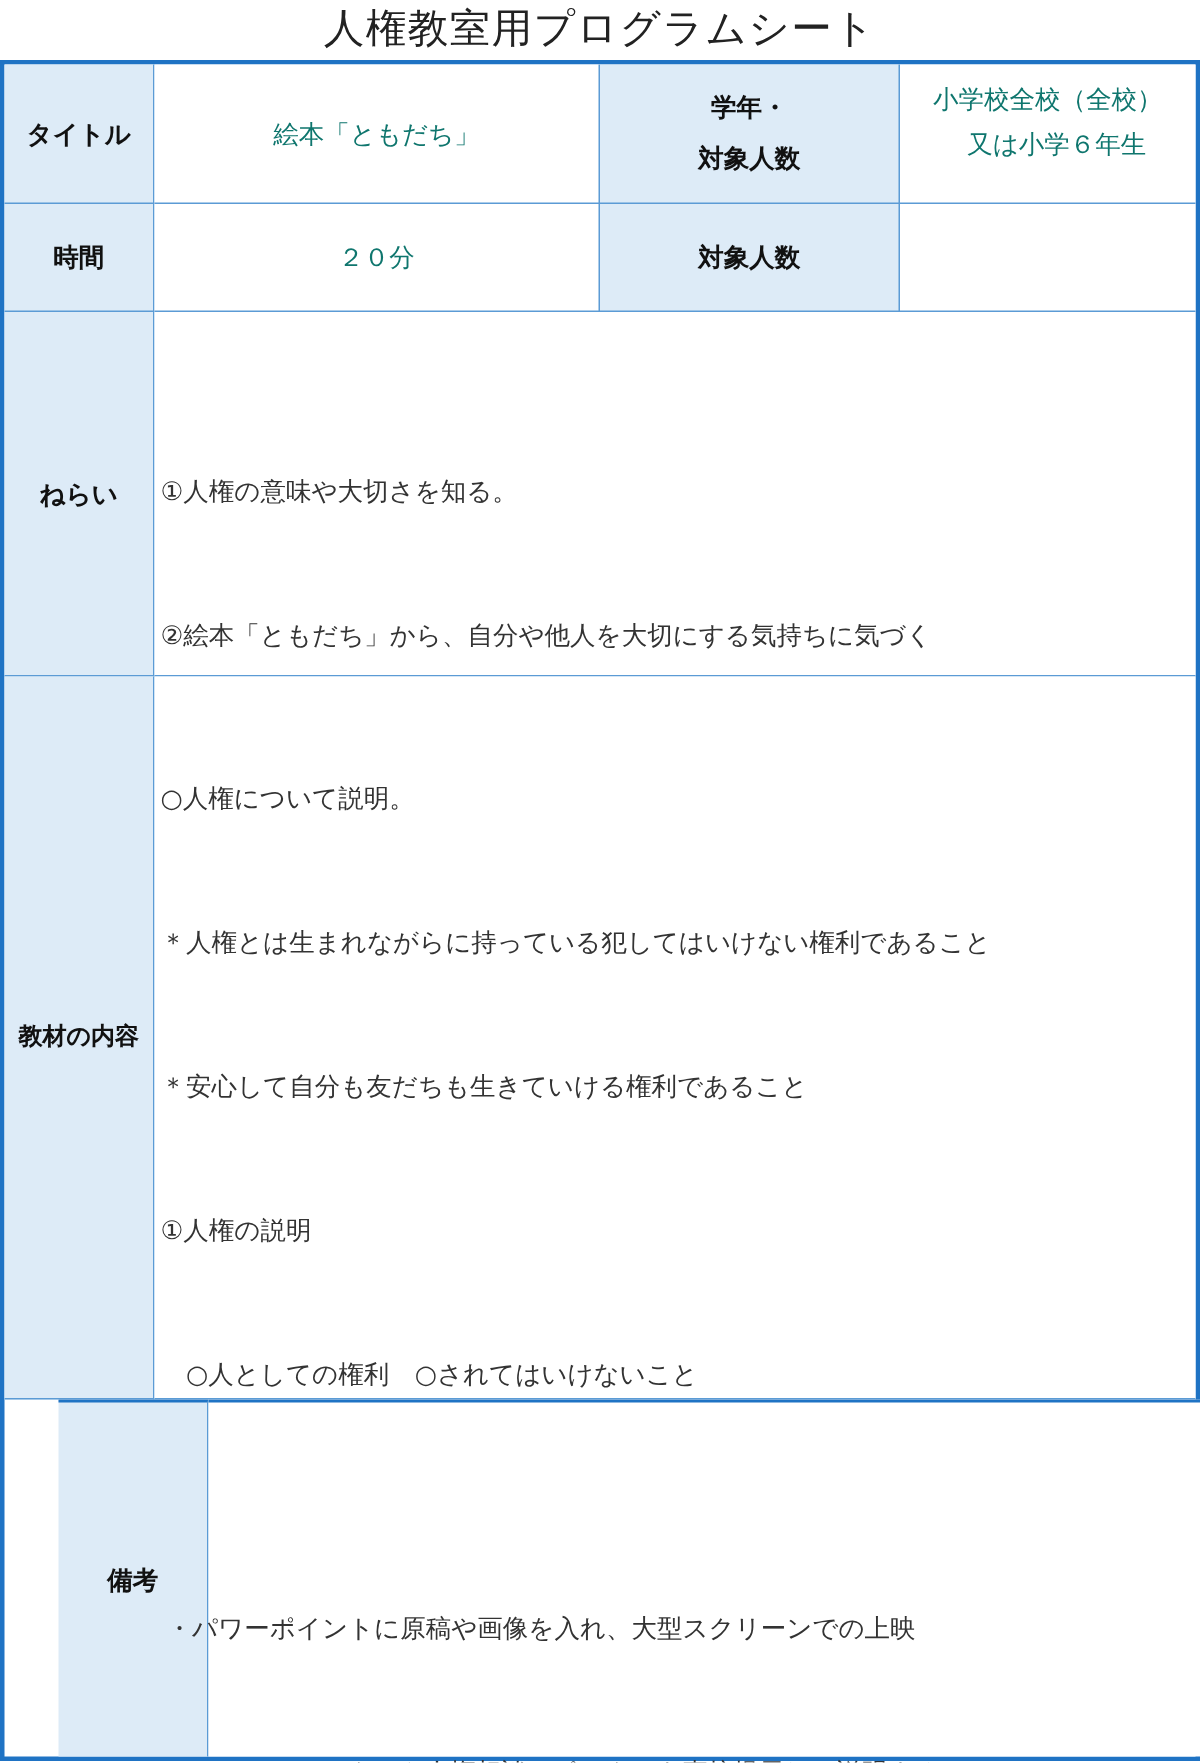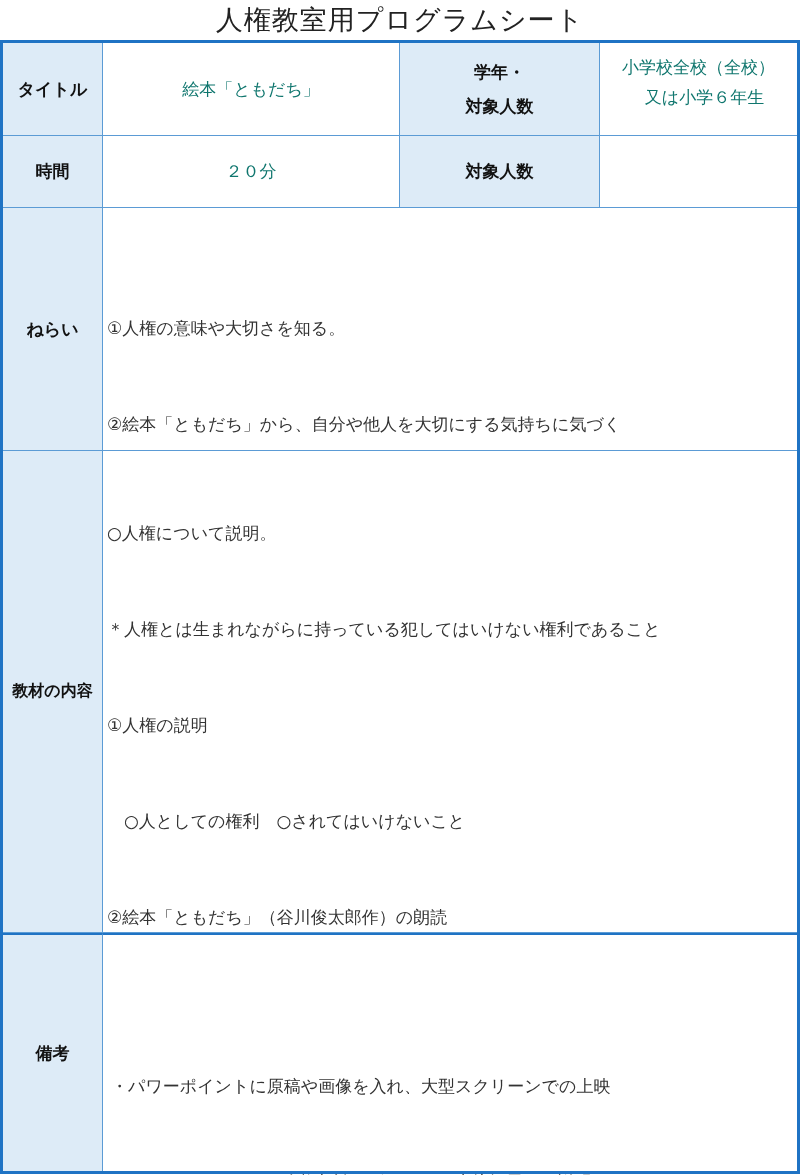--- a/index.html
+++ b/index.html
@@ -19,21 +19,21 @@
 
     .cell {
       position: absolute;
       border-right: 1px solid #5b9bd5;
       border-bottom: 1px solid #5b9bd5;
       display: flex; align-items: center;
     }
     .cell.head { background: #ddebf7; justify-content: center; font-weight: bold; font-size: 17px; color: #111; text-align: center; }
     .cell.val { background: #ffffff; justify-content: center; font-size: 17px; color: #0f766e; text-align: center; }
     .cell.last-col { border-right: none; }
-    .cell.last-row { border-bottom: none; }
+    .cell.last-row { border-bottom: none; margin-left: 36px; }
 
     .head-2line { line-height: 34px; }
     .val-2line { line-height: 30px; }
 
     .text-block {
       position: absolute; font-size: 17px; color: #333; line-height: 32px; white-space: pre;
     }
     .text-block .line { display: block; height: 32px; }
   </style>
 </head>
@@ -83,20 +83,21 @@
     <span class="line">④世界には人権が守られていない子どもがいることを知る。</span>
   </div>
 
   <div class="cell head" style="left:0; top:408px; width:100px; height:482px;">
     <span style="font-size:16px; white-space:nowrap;">教材の内容</span>
   </div>
   <div class="cell val last-col" style="left:100px; top:408px; width:694px; height:482px;"></div>
   <div class="text-block" style="left:104px; top:410px;">
     <span class="line">○人権について説明。</span>
     <span class="line">＊人権とは生まれながらに持っている犯してはいけない権利であること</span>
+    <span class="line">＊安心して自分も友だちも生きていける権利であること</span>
     <span class="line">①人権の説明</span>
     <span class="line">　○人としての権利　○されてはいけないこと</span>
     <span class="line">②絵本「ともだち」（谷川俊太郎作）の朗読</span>
     <span class="line">③ともだちの良いところ、仲たがいした時どうするか</span>
     
     
     
     
     
   </div>

